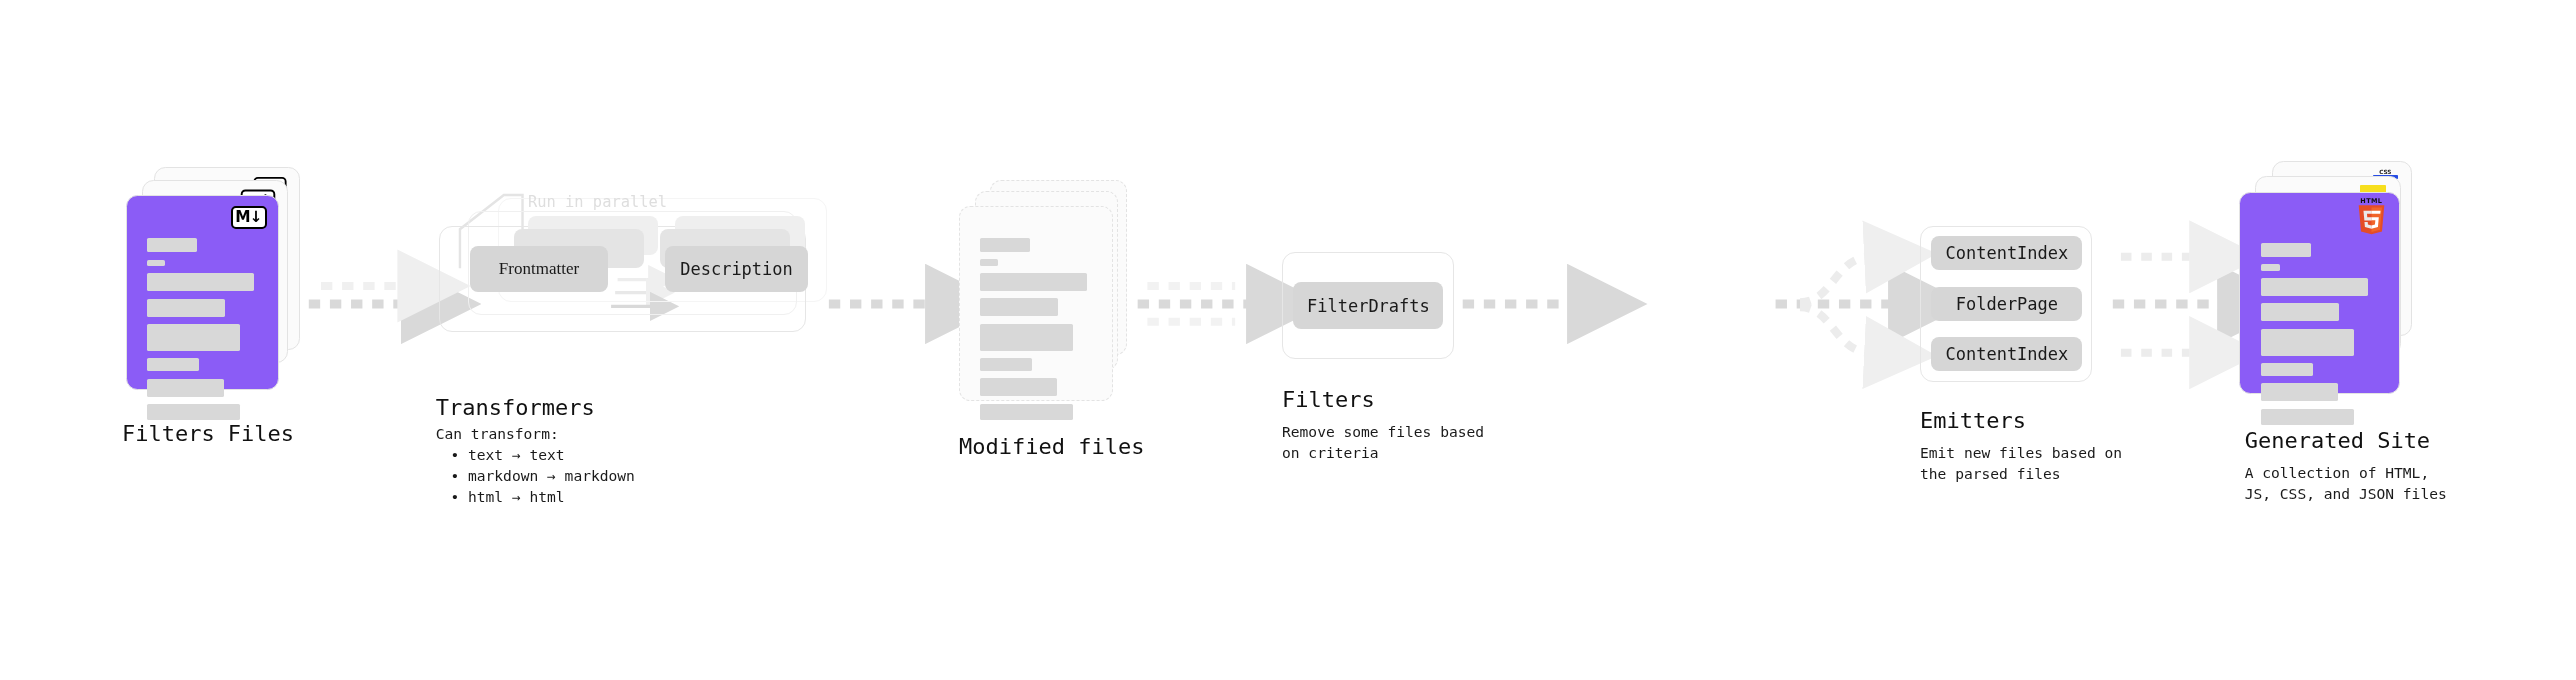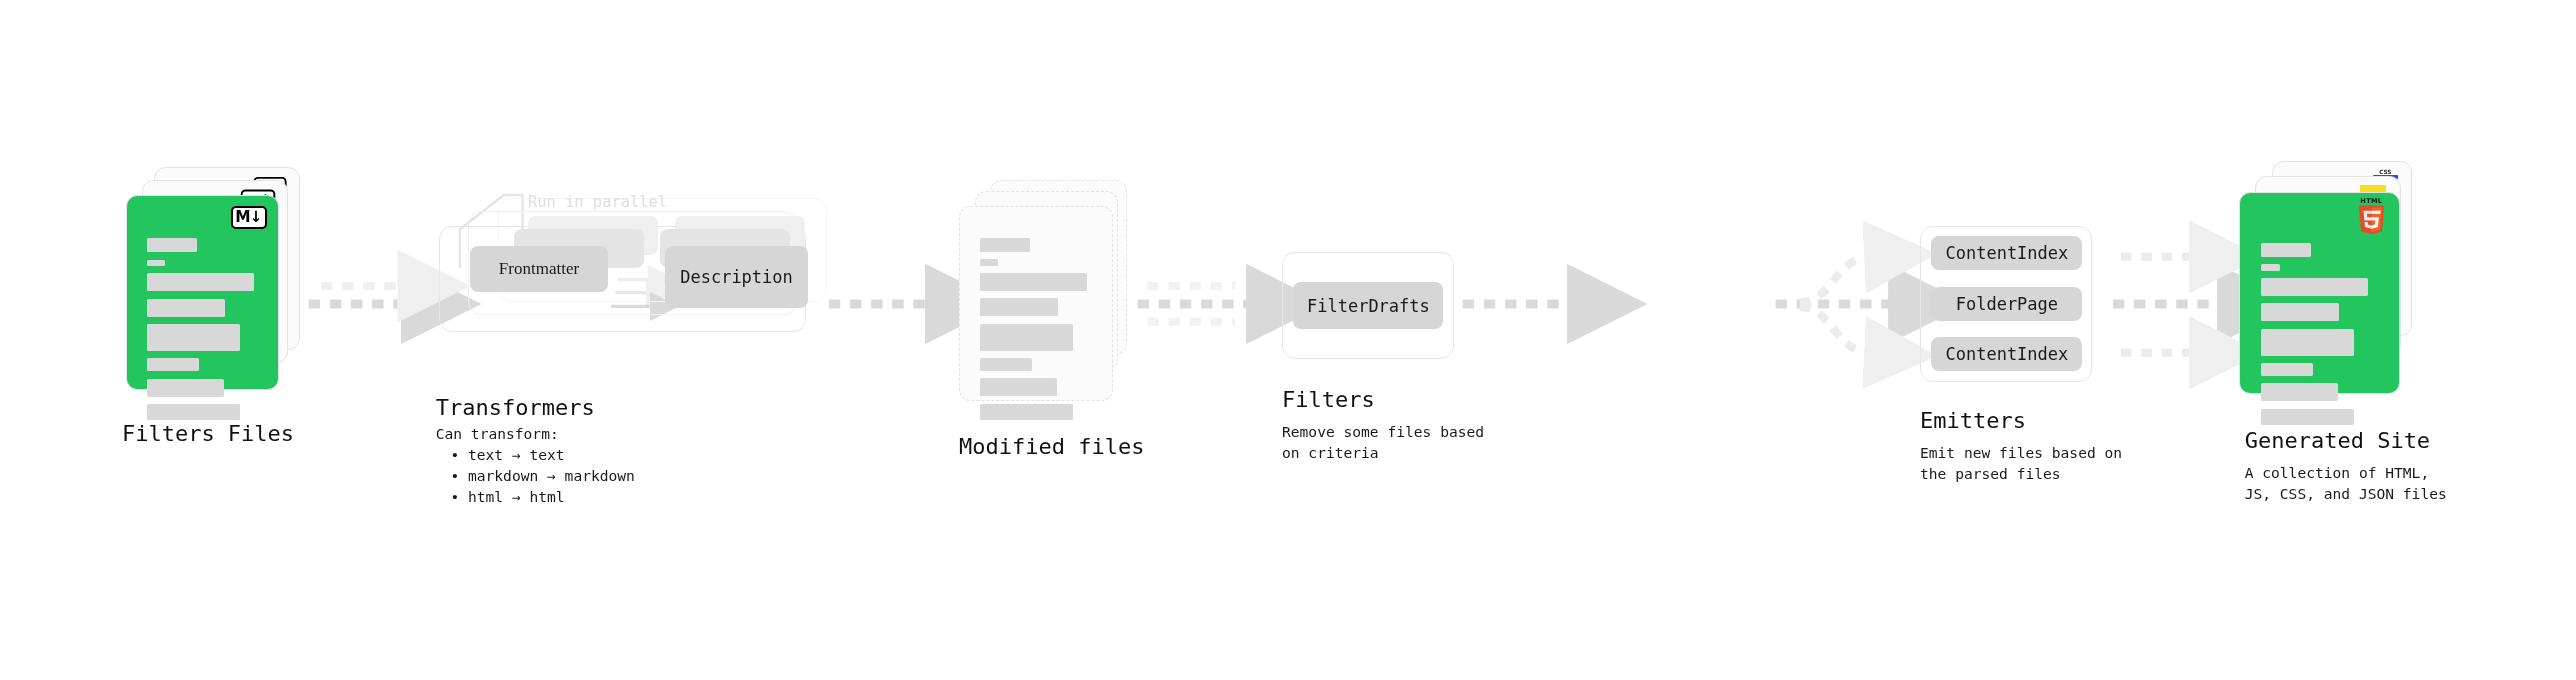--- a/index.html
+++ b/index.html
@@ -27,21 +27,21 @@
   
   .card-stack { position: relative; }
   .card {
     position: absolute;
     background: #fbfbfb;
     border: 1.6px solid #e3e3e3;
     border-radius: 11.4px;
     box-sizing: border-box;
   }
   .card.dashed { border-style: dashed; background: #fbfbfb; }
-  .card.front { background: #22c55e; }
+  .card.front { background: #8b5cf6; }
 
   .card-lines {
     position: absolute;
     left: 19.5px; top: 42px; right: 16.3px;
   }
   .ln {
     background: #d8d8d8;
     border-radius: 1.6px;
     margin-bottom: 7.3px;
   }
@@ -241,21 +241,21 @@
     <div class="groupbox faded2" style="left:59px; top:3.3px; width:329px; height:104px;"></div>
     <div class="groupbox faded1" style="left:29px; top:16.3px; width:329px; height:104px;"></div>
     <div class="groupbox" style="left:0px; top:31px; width:367px; height:106px;"></div>
 
     <div class="chip f2" style="left:89px; top:21px; width:130px; height:39px;"></div>
     <div class="chip f2" style="left:236px; top:21px; width:130px; height:39px;"></div>
     <div class="chip f1" style="left:75px; top:34px; width:130px; height:39px;"></div>
     <div class="chip f1" style="left:221px; top:34px; width:130px; height:39px;"></div>
 
     <div class="chip" style="left:31px; top:51px; width:138px; height:46px;font-family:Liberation Serif, serif;">Frontmatter</div>
-    <div class="chip" style="left:226px; top:51px; width:143px; height:62px;">Description</div>
+    <div class="chip" style="left:226px; top:51px; width:143px; height:46px;">Description</div>
 
     <div class="parallel-label" style="left:89px; top:-2.4px;">Run in parallel</div>
 
     <div class="caption-title" style="left:-3.3px; top:200px;">Transformers</div>
     <div class="caption-sub" style="left:-3.3px; top:228px;">Can transform:</div>
     <div class="caption-list" style="left:11.4px; top:249px;">• text → text</div>
     <div class="caption-list" style="left:11.4px; top:270px;">• markdown → markdown</div>
     <div class="caption-list" style="left:11.4px; top:291px;text-align:center;">• html → html</div>
   </div>
 

